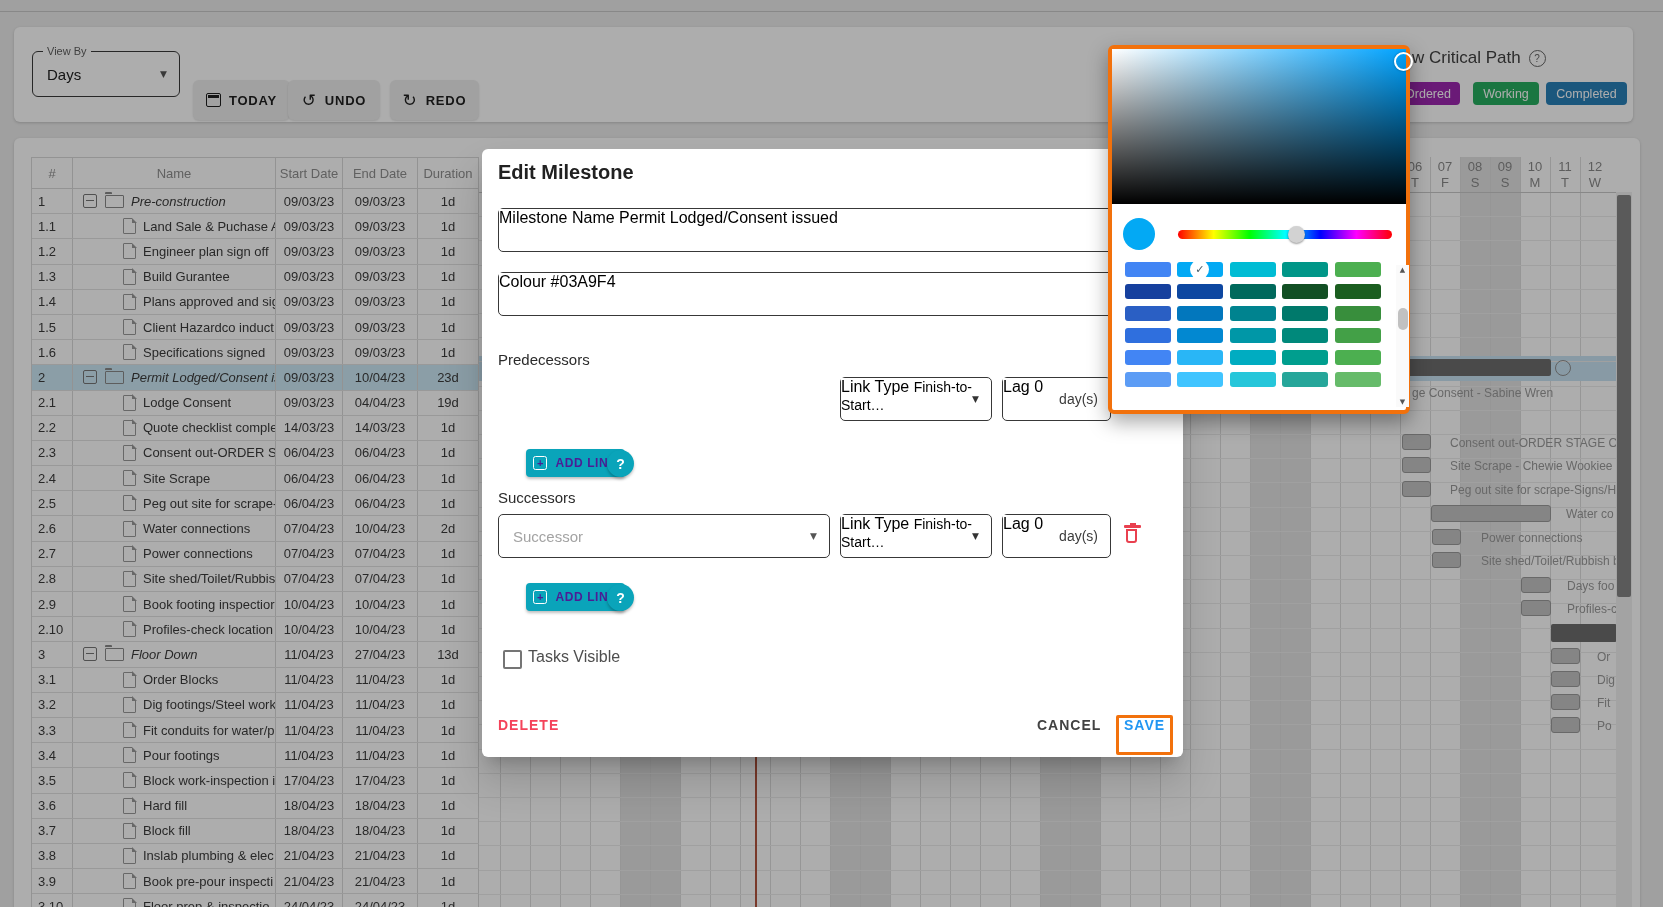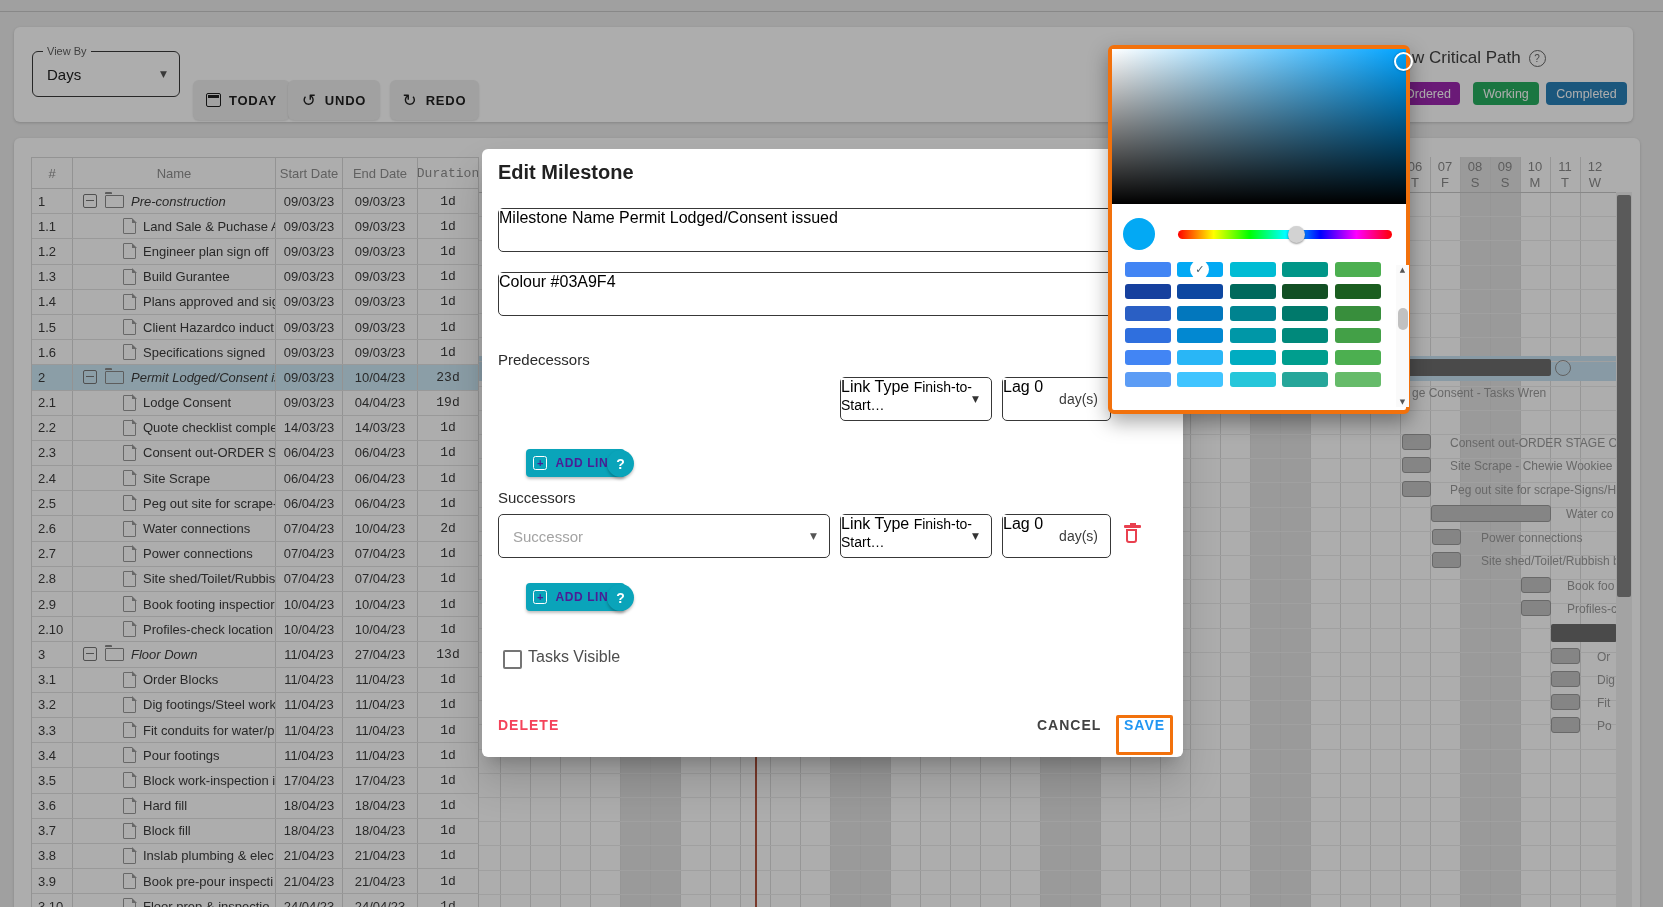--- a/index.html
+++ b/index.html
@@ -24,21 +24,21 @@
   .glyph{font-family:"DejaVu Sans",sans-serif;font-size:17px;font-weight:normal;color:#1f1f1f;line-height:1;}
   
   #critpath{left:1412px;top:48px;font-size:17px;color:#424242;display:flex;align-items:center;gap:8px;}
   .info-ic{width:15px;height:15px;border:1.5px solid #666;border-radius:50%;font-size:10px;color:#666;display:flex;align-items:center;justify-content:center;}
   .info-ic::before{content:"?";}
   .badge{position:absolute;top:82px;height:23px;border-radius:4px;color:#fff;font-size:12.5px;display:flex;align-items:center;justify-content:center;}
   
   #table-pane{left:31px;top:157px;width:447px;height:750px;overflow:hidden;background:#fff;border-left:1px solid #d9d9d9;border-top:1px solid #d9d9d9;}
   .thead{display:flex;height:30px;border-bottom:1px solid #d9d9d9;color:#8f8f8f;font-size:13px;align-items:center;}
   .tc{flex:none;display:flex;align-items:center;justify-content:center;height:100%;border-right:1px solid #d9d9d9;box-sizing:border-box;overflow:hidden;}
-  .c0{width:41px;}.c1{width:203px;}.c2{width:67px;}.c3{width:75px;}.c4{width:61px;font-family:Liberation Mono, monospace;}
+  .c0{width:41px;}.c1{width:203px;}.c2{width:67px;}.c3{width:75px;}.c4{width:61px;}
   .trow{display:flex;height:24.2px;border-bottom:1px solid #e2e2e2;font-size:13px;color:#3c3c3c;background:#fff;}
   .trow.sel{background:#cde9f6;}
   .trow .tc{justify-content:flex-start;}
   .trow .tc.ctr{justify-content:center;}
   .numcell{padding-left:6px;}
   .icon-minus{flex:none;width:12px;height:12px;border:1px solid #777;border-radius:2px;position:relative;margin-right:8px;}
   .icon-minus::before{content:"";position:absolute;left:2px;right:2px;top:5px;height:1px;background:#777;}
   .icon-folder{flex:none;width:17px;height:11px;border:1.5px solid #8a8a8a;border-radius:1px;position:relative;margin-right:7px;}
   .icon-folder::before{content:"";position:absolute;left:-1px;top:-4px;width:7px;height:2px;background:#8a8a8a;border-radius:1px 1px 0 0;}
   .icon-doc{flex:none;width:11px;height:14px;border:1.5px solid #9a9a9a;border-radius:1px;position:relative;margin-right:7px;background:#fff;}
@@ -233,35 +233,35 @@
         <div class="dday" style="left: 1050px;">M</div>
         <div class="dnum" style="left: 1080px;">11</div>
         <div class="dday" style="left: 1080px;">T</div>
         <div class="dnum" style="left: 1110px;">12</div>
         <div class="dday" style="left: 1110px;">W</div>
       </div>
     <div id="ghead-line"></div>
     <div id="today-line"></div>
     <div id="gbars">
         <div class="gbar summary" style="left: 870px; top: 202px; width: 211px; height: 17px;"></div>
-        <div class="glabel" style="left: 942px; top: 229px;">ge Consent - Tasks Wren</div>
+        <div class="glabel" style="left: 942px; top: 229px;">ge Consent - Sabine Wren</div>
         <div class="gbar" style="left: 932px; top: 277px; width: 29px; height: 16px;"></div>
         <div class="glabel" style="left: 980px; top: 279px;">Consent out-ORDER STAGE ON</div>
         <div class="gbar" style="left: 932px; top: 300px; width: 29px; height: 16px;"></div>
         <div class="glabel" style="left: 980px; top: 302px;">Site Scrape - Chewie Wookiee</div>
         <div class="gbar" style="left: 932px; top: 324px; width: 29px; height: 16px;"></div>
         <div class="glabel" style="left: 980px; top: 326px;">Peg out site for scrape-Signs/Ha</div>
         <div class="gbar" style="left: 961px; top: 348px; width: 120px; height: 17px;"></div>
         <div class="glabel" style="left: 1096px; top: 350px;">Water co</div>
         <div class="gbar" style="left: 962px; top: 372px; width: 29px; height: 16px;"></div>
         <div class="glabel" style="left: 1011px; top: 374px;">Power connections</div>
         <div class="gbar" style="left: 962px; top: 395px; width: 29px; height: 16px;"></div>
         <div class="glabel" style="left: 1011px; top: 397px;">Site shed/Toilet/Rubbish bi</div>
         <div class="gbar" style="left: 1051px; top: 420px; width: 30px; height: 16px;"></div>
-        <div class="glabel" style="left: 1097px; top: 422px;">Book foo</div>
+        <div class="glabel" style="left: 1097px; top: 422px;">Days foo</div>
         <div class="gbar" style="left: 1051px; top: 443px; width: 30px; height: 16px;"></div>
         <div class="glabel" style="left: 1097px; top: 445px;">Profiles-c</div>
         <div class="gbar summary" style="left: 1081px; top: 467px; width: 66px; height: 18px;"></div>
         <div class="gbar" style="left: 1081px; top: 491px; width: 29px; height: 16px;"></div>
         <div class="glabel" style="left: 1127px; top: 493px;">Or</div>
         <div class="gbar" style="left: 1081px; top: 514px; width: 29px; height: 16px;"></div>
         <div class="glabel" style="left: 1127px; top: 516px;">Dig</div>
         <div class="gbar" style="left: 1081px; top: 537px; width: 29px; height: 16px;"></div>
         <div class="glabel" style="left: 1127px; top: 539px;">Fit</div>
         <div class="gbar" style="left: 1081px; top: 560px; width: 29px; height: 16px;"></div>

